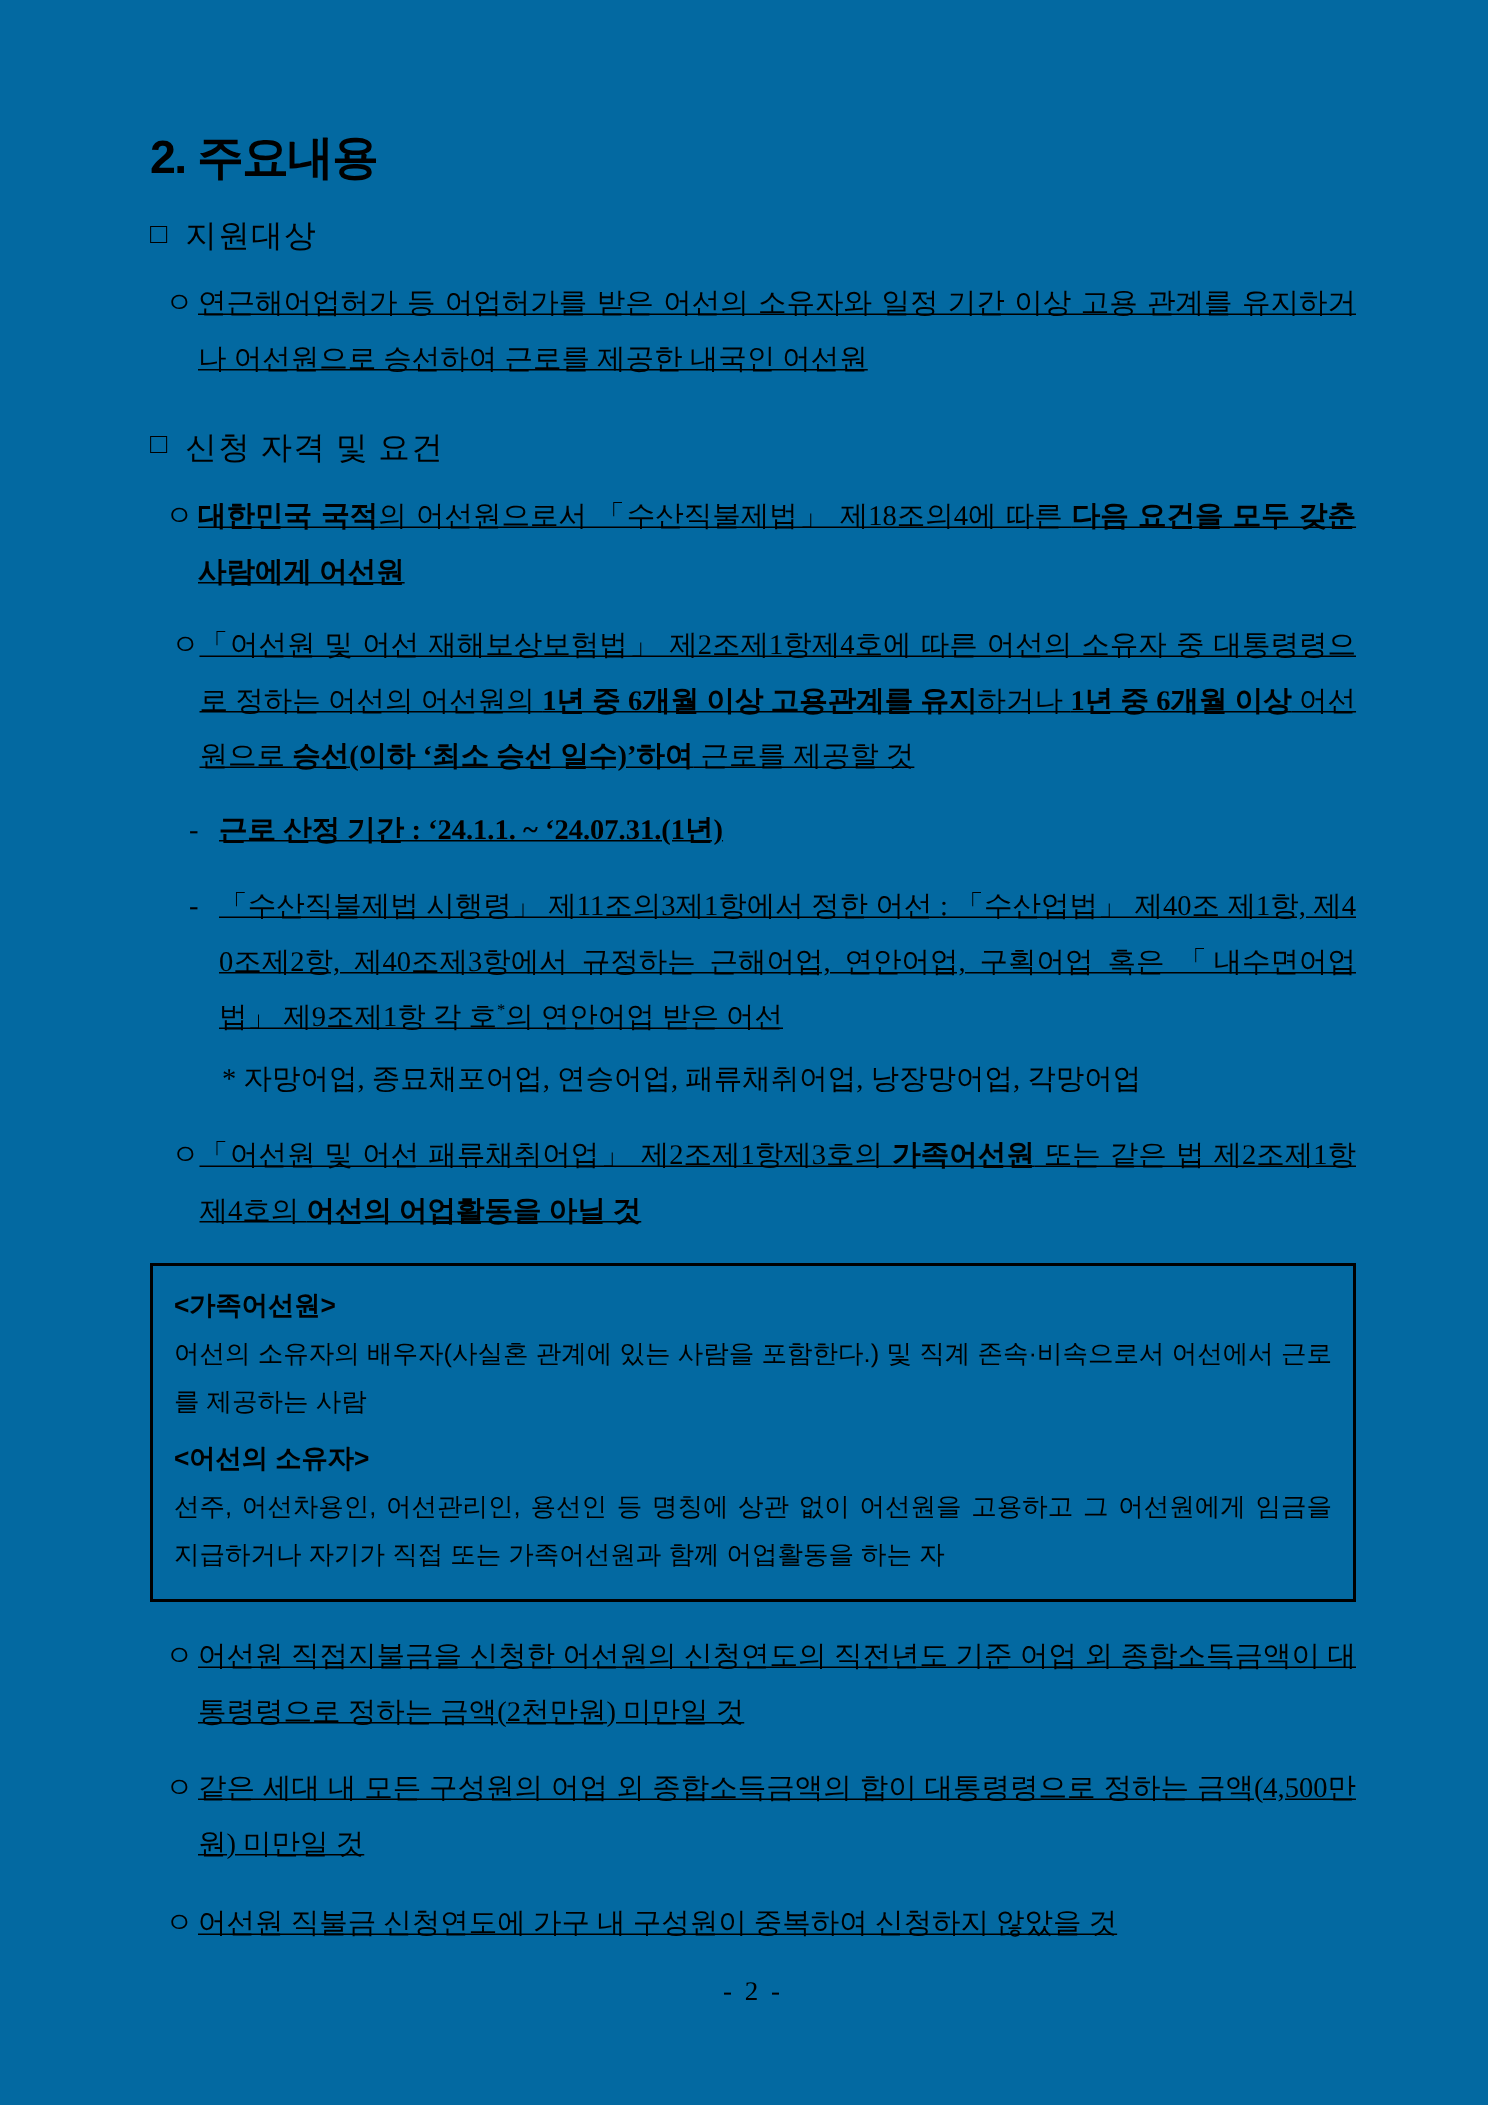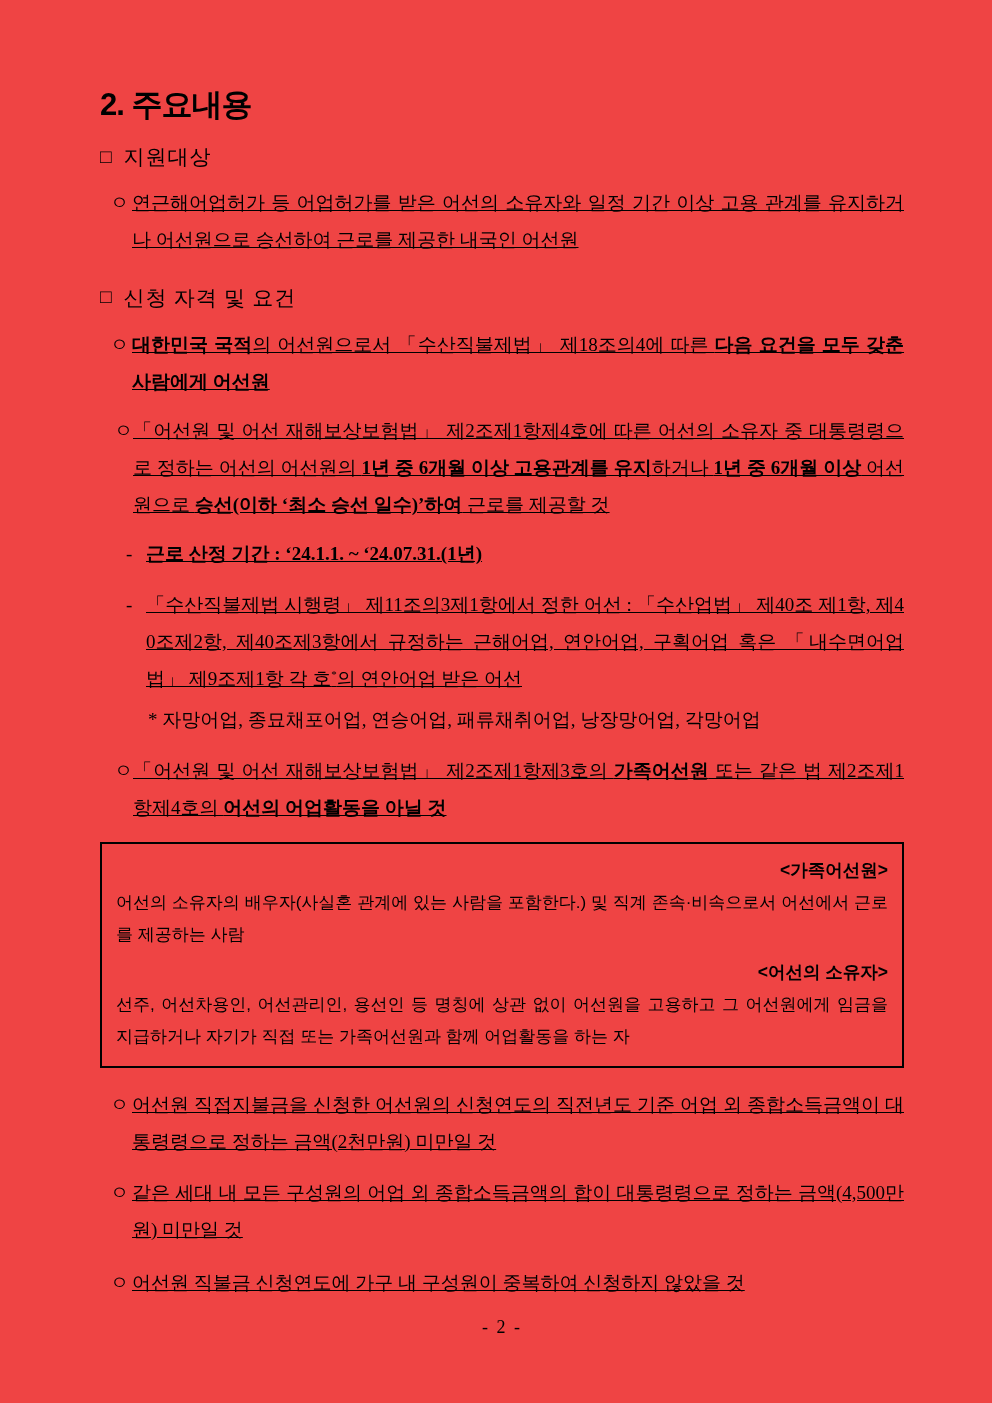--- a/index.html
+++ b/index.html
@@ -1,20 +1,20 @@
 <!DOCTYPE html>
 <html lang="ko"><head>
 <meta charset="utf-8">
 <style>
   html,body{margin:0;padding:0;background:#e8e8e8;}
   .page{
     position:relative;
     width:992px;height:1403px;
     margin:0 auto;
-    background:#ef4444;
+    background:#0369a1;
     box-sizing:border-box;
     padding:86px 88px 0 100px;
     color:#000;
     font-family:"Liberation Serif","DejaVu Serif",serif;
     font-size:19px;
     overflow:hidden;
   }
   .doc-heading{
     font-family:"Liberation Sans","DejaVu Sans",sans-serif;
     font-weight:800;
@@ -54,21 +54,21 @@
   .note.second{margin-top:2px;}
   .info-box{
     border:2px solid #000;
     margin-top:16px;
     padding:6px 14px 12px 14px;
     font-family:"Liberation Sans","DejaVu Sans",sans-serif;
     font-size:17px;
     line-height:1.9;
   }
   .box-title{
-    text-align:right;
+    text-align:left;
     font-weight:bold;
     font-size:17.5px;
     margin-top:4px;
   }
   .box-body{
     text-align:justify;
     word-break:break-all;
   }
   sup.fn{font-size:11px;vertical-align:super;line-height:0;}
   .page-footer{
@@ -117,21 +117,21 @@
 
   <div class="row dash mt14">
     <span class="marker">-</span>
     <div class="body"><span>「수산직불제법 시행령」 제11조의3제1항에서 정한 어선 : 「수산업법」 제40조 제1항, 제40조제2항, 제40조제3항에서 규정하는 근해어업, 연안어업, 구획어업 혹은 「내수면어업법」 제9조제1항 각 호</span><sup class="fn">*</sup><span>의 연안어업 받은 어선</span></div>
   </div>
 
   <div class="note">* 자망어업, 종묘채포어업, 연승어업, 패류채취어업, 낭장망어업, 각망어업</div>
 
   <div class="row o2 mt16">
     <span class="marker">ㅇ</span>
-    <div class="body"><span>「어선원 및 어선 재해보상보험법」  제2조제1항제3호의 </span><b>가족어선원</b><span> 또는 같은 법 제2조제1항제4호의 </span><b>어선의 어업활동을 아닐 것</b></div>
+    <div class="body"><span>「어선원 및 어선 패류채취어업」  제2조제1항제3호의 </span><b>가족어선원</b><span> 또는 같은 법 제2조제1항제4호의 </span><b>어선의 어업활동을 아닐 것</b></div>
   </div>
 
   <div class="info-box">
     <div class="box-title">&lt;가족어선원&gt;</div>
     <div class="box-body">어선의 소유자의 배우자(사실혼 관계에 있는 사람을 포함한다.) 및 직계 존속·비속으로서 어선에서 근로를 제공하는 사람</div>
     <div class="box-title">&lt;어선의 소유자&gt;</div>
     <div class="box-body">선주, 어선차용인, 어선관리인, 용선인 등 명칭에 상관 없이 어선원을 고용하고 그 어선원에게 임금을 지급하거나 자기가 직접 또는 가족어선원과 함께 어업활동을 하는 자</div>
   </div>
 
   <div class="row mt18">

